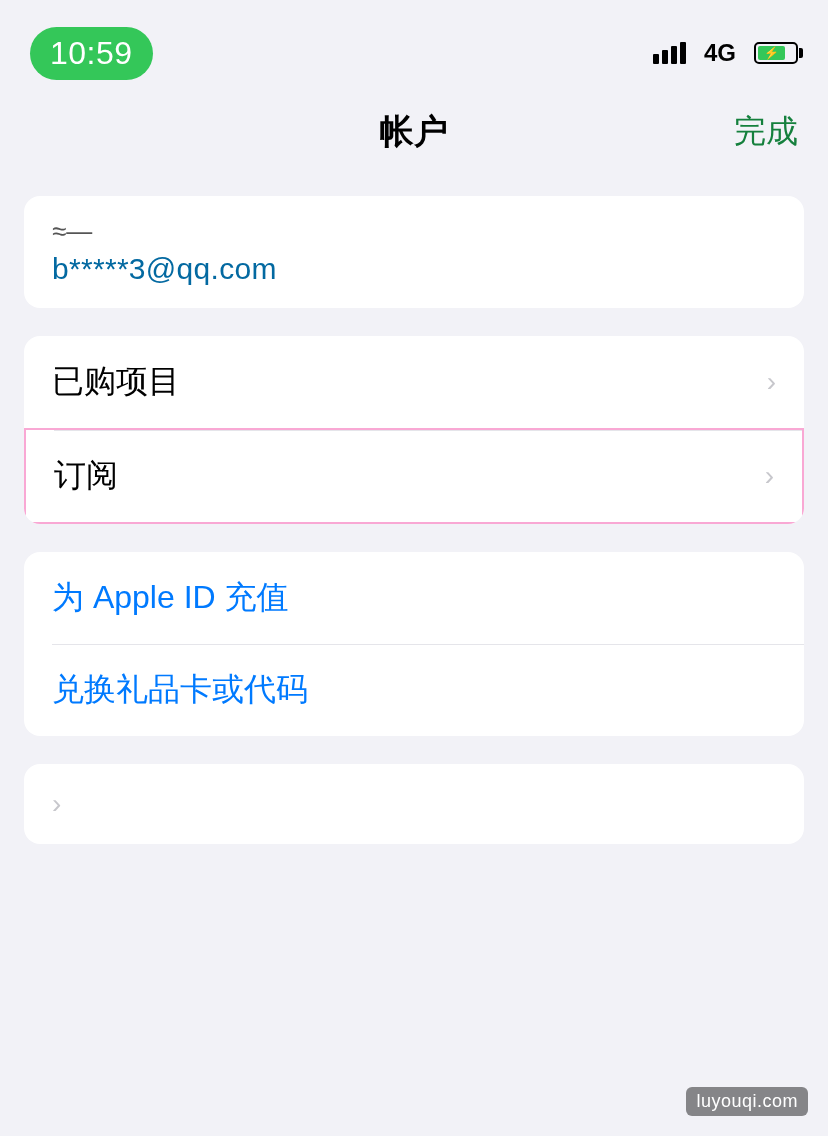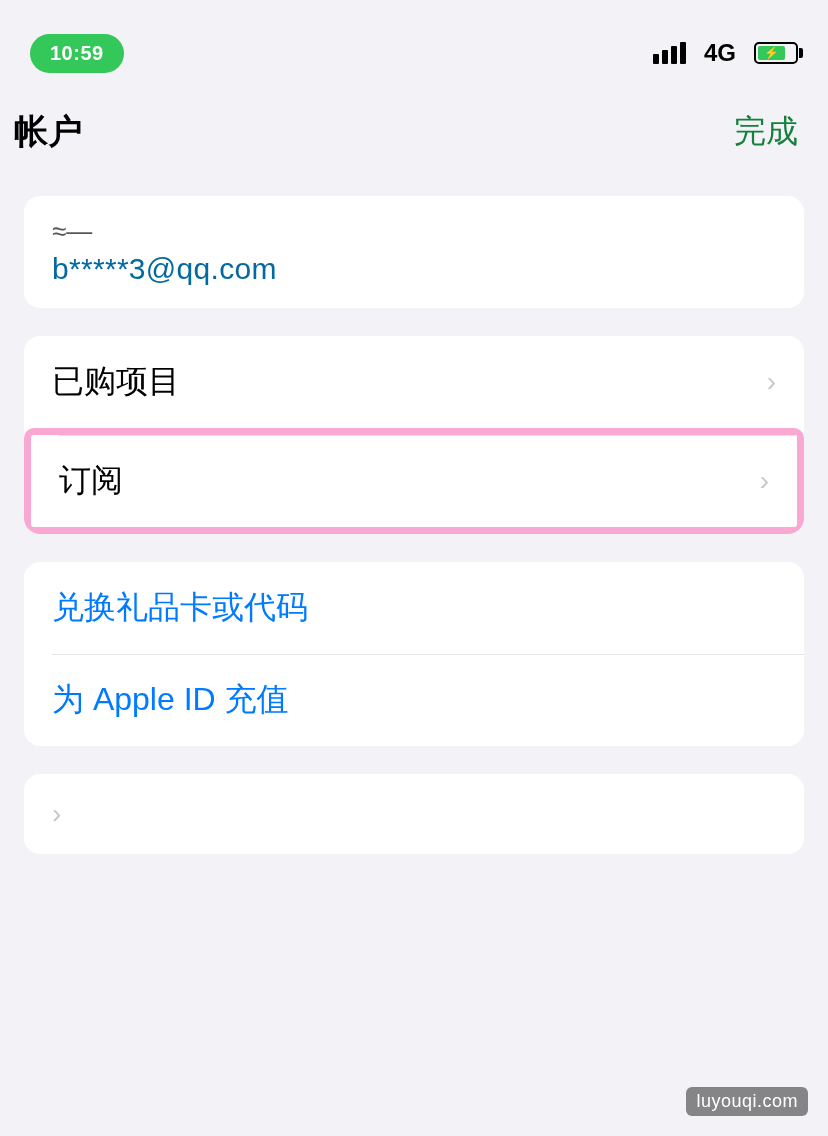--- a/index.html
+++ b/index.html
@@ -26,22 +26,22 @@
       display: flex;
       align-items: center;
       justify-content: space-between;
       padding: 18px 30px 0;
       position: relative;
     }
 
     .status-time {
       background-color: #34c759;
       color: white;
-      font-size: 20px;
-      font-weight: 700;
+      font-size: 32px;
+      font-weight: 400;
       padding: 8px 20px;
       border-radius: 30px;
       letter-spacing: 0.5px;
     }
 
     .status-right {
       display: flex;
       align-items: center;
       gap: 18px;
     }
@@ -116,20 +116,21 @@
       z-index: 2;
     }
 
     
     .nav-bar {
       width: 100%;
       height: 88px;
       background-color: #f2f2f7;
       display: flex;
       align-items: center;
+      justify-content: center;
       position: relative;
       padding: 0 14px;
     }
 
     .nav-title {
       font-size: 34px;
       font-weight: 600;
       color: #000;
       letter-spacing: 0.5px;
     }
@@ -206,22 +207,22 @@
     }
 
     .list-item-chevron {
       color: #c7c7cc;
       font-size: 28px;
       font-weight: 300;
     }
 
     
     .highlighted {
-      border: 7px solid #f9a8d4;
-      border-radius: 10px;
+      border: 2px solid #f9a8d4;
+      border-radius: 0;
       position: relative;
     }
 
     
     .action-card .list-item .list-item-label {
       color: #007aff;
     }
 
     
     .personalization-card .list-item .list-item-label {
@@ -282,24 +283,24 @@
       <span class="list-item-chevron">›</span>
     </div>
     <div class="list-item highlighted">
       <span class="list-item-label">订阅</span>
       <span class="list-item-chevron">›</span>
     </div>
   </div>
 
   <div class="card list-card action-card">
     <div class="list-item">
+      <span class="list-item-label">为 Apple ID 充值</span>
+    </div>
+    <div class="list-item">
       <span class="list-item-label">兑换礼品卡或代码</span>
-    </div>
-    <div class="list-item">
-      <span class="list-item-label">为 Apple ID 充值</span>
     </div>
   </div>
 
   <div class="card list-card personalization-card">
     <div class="list-item">
       <span class="list-item-chevron">›</span>
     </div>
   </div>
 
 </div>

